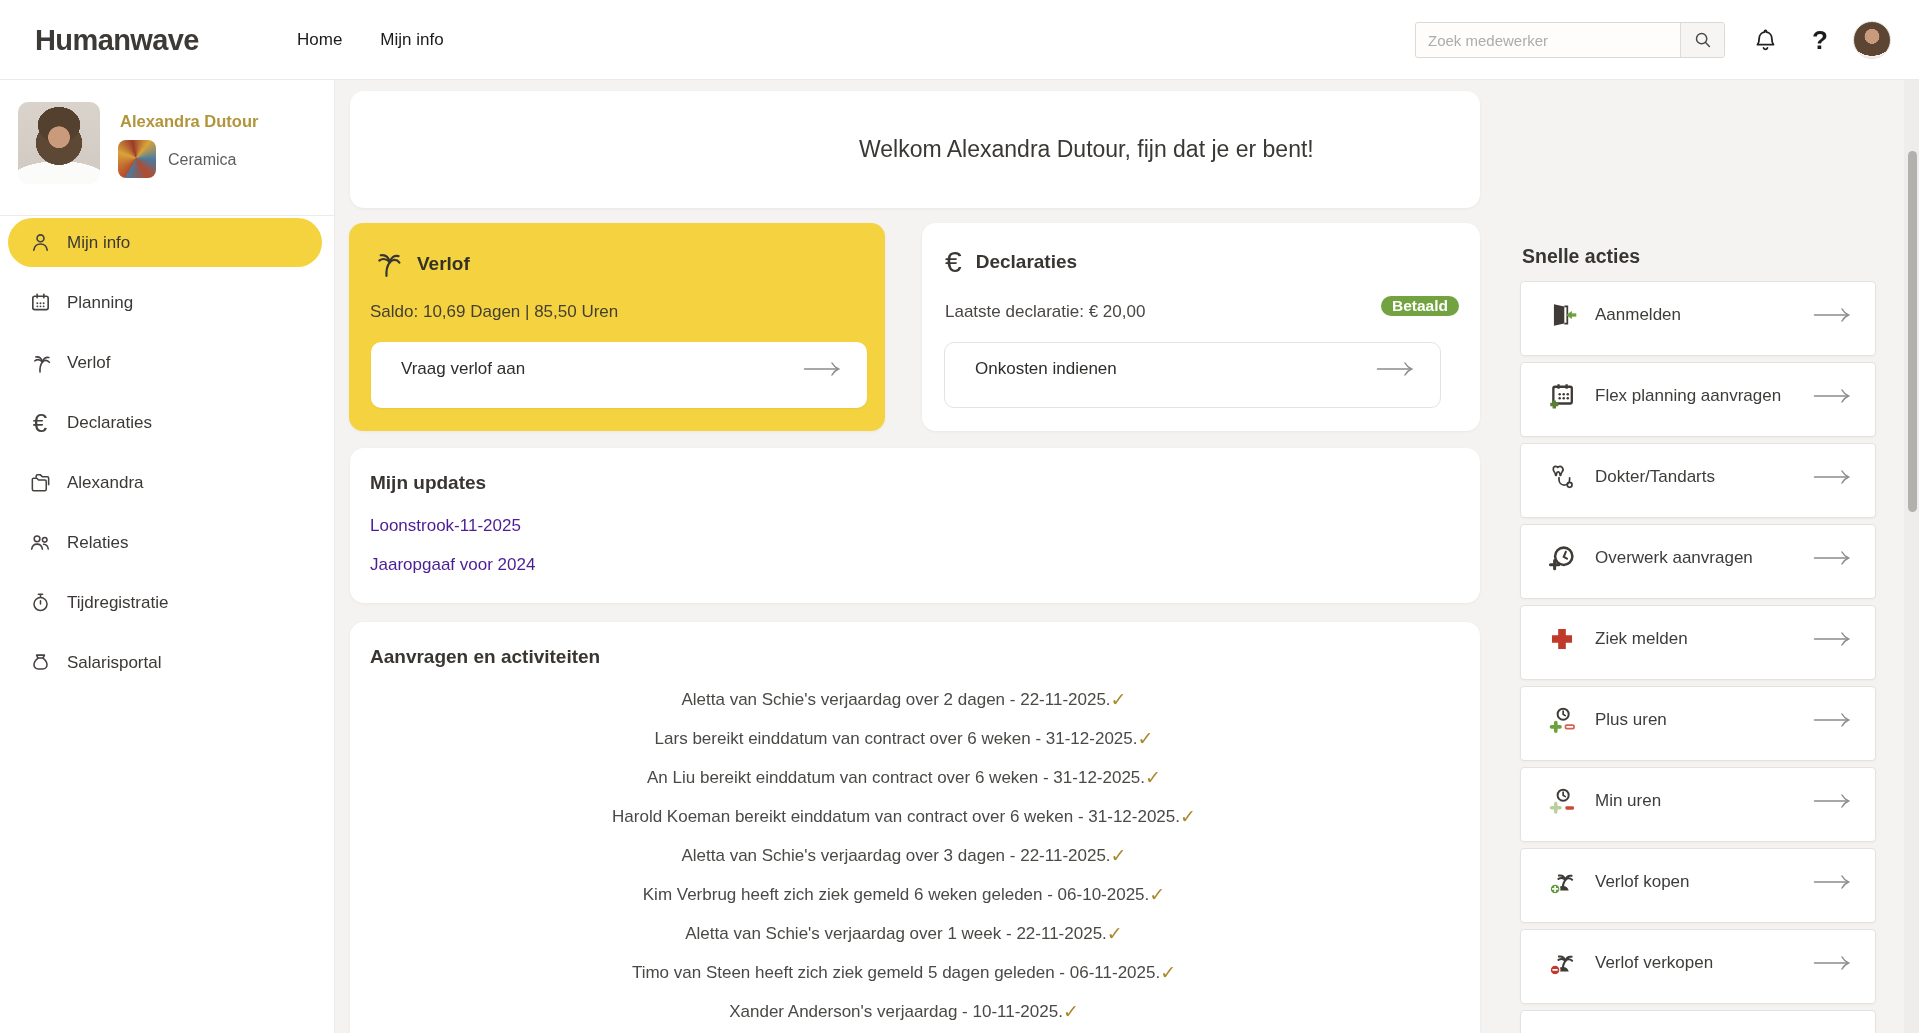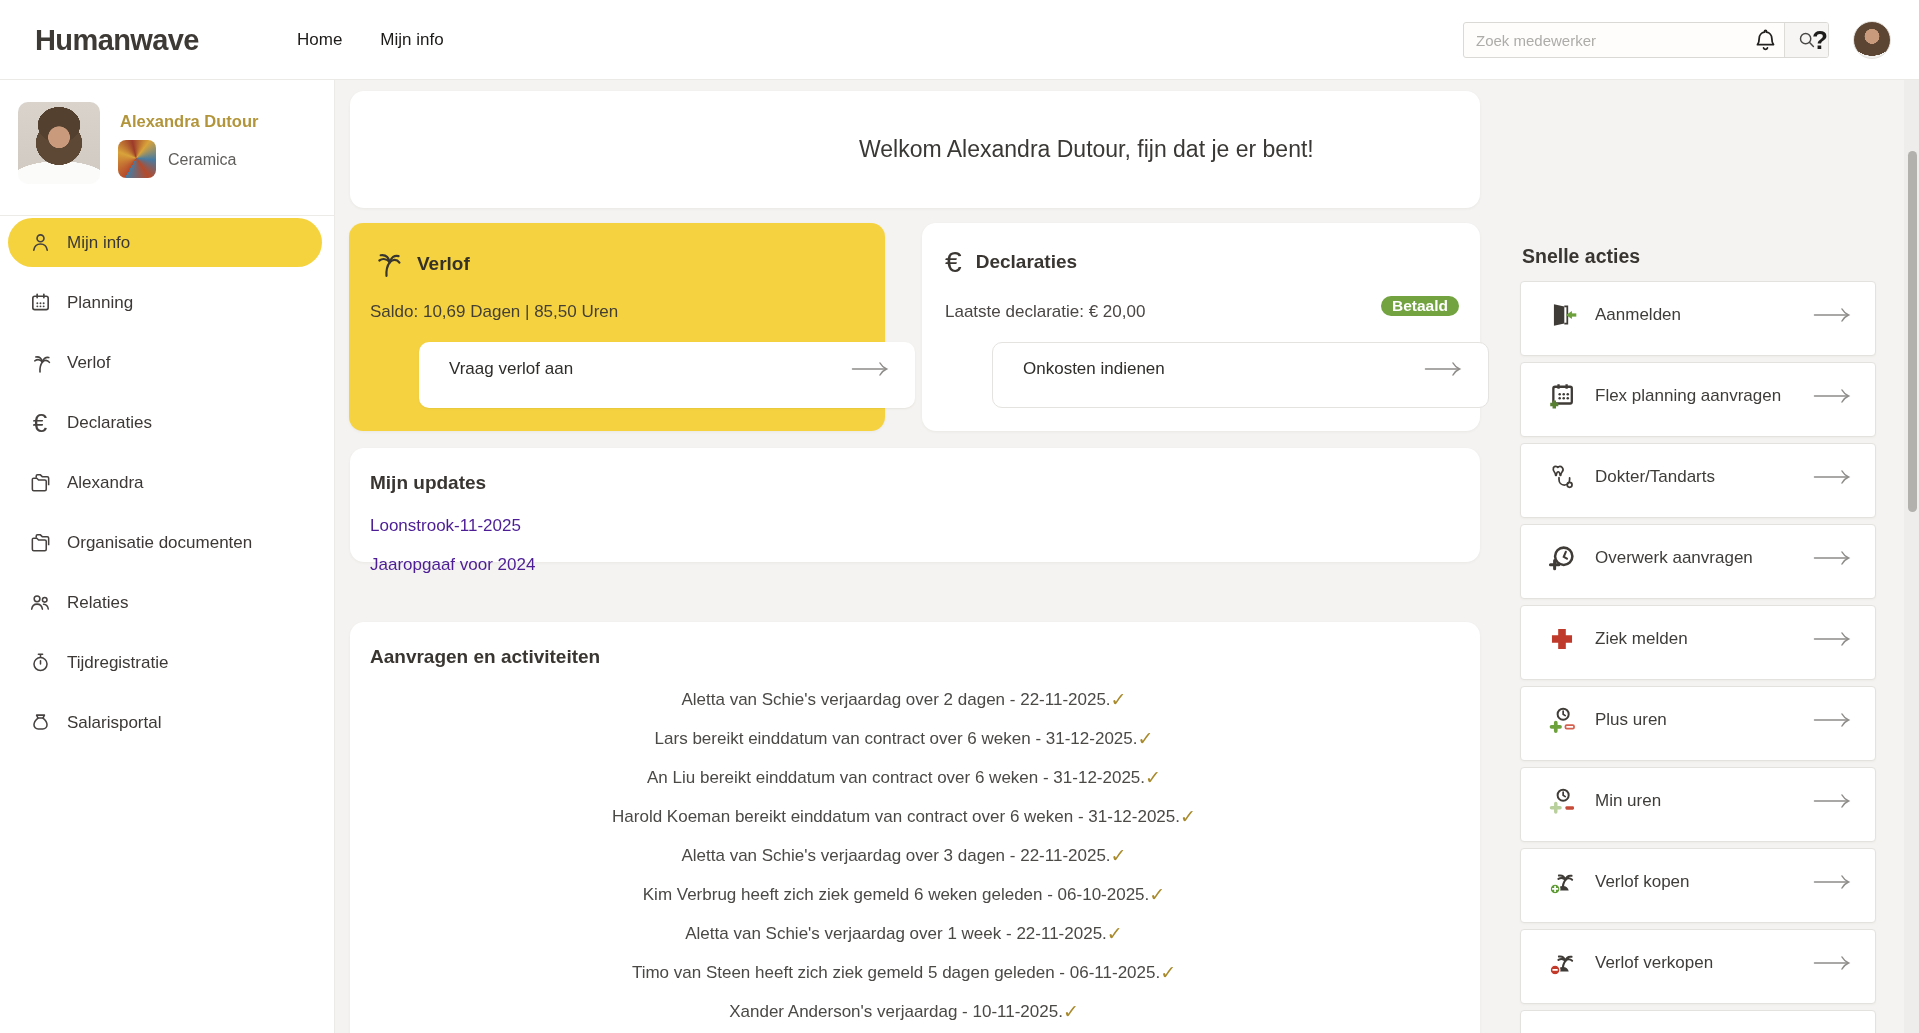--- a/index.html
+++ b/index.html
@@ -10,22 +10,22 @@
   }
   svg { display:block; }
 
   
   .topbar { position:absolute; left:0; top:0; width:1919px; height:80px;
     background:#ffffff; border-bottom:1px solid #eceae7; z-index:10; }
   .logo { position:absolute; left:35px; top:0; height:80px; display:flex; align-items:center;
     font-size:29px; font-weight:800; letter-spacing:-0.6px; color:#3d3935; }
   .nav { position:absolute; left:297px; top:0; height:80px; display:flex; align-items:center; gap:38px; }
   .nav-item { font-size:17px; font-weight:500; color:#1d1b19; cursor:pointer; }
-  .search-wrap { position:absolute; left:1415px; top:22px; width:366px; height:36px;
-    border:1px solid #dbd9d6; border-radius:3px; background:#fefdfc; display:flex; overflow:hidden;margin-left:48px; }
+  .search-wrap { position:absolute; left:1415px; top:22px; width:310px; height:36px;
+    border:1px solid #dbd9d6; border-radius:3px; background:#fefdfc; display:flex; overflow:hidden; }
   .search-input { flex:1; border:none; outline:none; background:transparent; padding:0 12px;
     font-size:15px; color:#3c3a38; font-family:inherit; }
   .search-input::placeholder { color:#aeaca9; }
   .search-btn { width:44px; border-left:1px solid #dedcd9; background:#f6f5f3;
     display:flex; align-items:center; justify-content:center; cursor:pointer; }
   .topbar-bell { position:absolute; left:1752px; top:27px; cursor:pointer; }
   .topbar-help { position:absolute; left:1812px; top:0; height:80px; display:flex; align-items:center;
     font-size:26px; font-weight:600; color:#1f1d1b; cursor:pointer; }
   .topbar-avatar { position:absolute; left:1853px; top:21px; width:38px; height:38px; border-radius:50%;
     cursor:pointer; border:1px solid #e4e1dd;
@@ -68,33 +68,33 @@
   .welcome-card { left:350px; top:91px; width:1130px; height:117px; }
   .welcome-text { position:absolute; left:509px; top:0; height:117px; display:flex; align-items:center;
     font-size:23px; color:#3a3835; }
 
   .verlof-card { left:349px; top:223px; width:536px; height:208px; background:#f5d340; }
   .card-head { position:absolute; left:21px; top:24px; display:flex; align-items:center; gap:14px; }
   .card-title { font-size:19px; font-weight:600; color:#353127; }
   .verlof-saldo { position:absolute; left:21px; top:79px; font-size:17px; color:#443f33; }
   .panel-btn { position:absolute; display:flex; align-items:center; justify-content:space-between;
     background:#fff; border-radius:10px; padding:0 26px 12px 30px; font-size:17px; color:#2f2d2a;
-    cursor:pointer;margin-left:48px; }
+    cursor:pointer; }
   .verlof-btn { left:22px; top:119px; width:496px; height:66px; border:none;
     box-shadow:0 1px 2px rgba(120,100,40,.10); }
 
   .decl-card { left:922px; top:223px; width:558px; height:208px; }
   .decl-card .card-title { color:#393632; }
   .decl-laatste { position:absolute; left:23px; top:79px; font-size:17px; color:#494643; }
   .badge { position:absolute; left:459px; top:73px; width:78px; height:20px; border-radius:15px;
     background:#72a340; color:#fff; font-size:15.5px; font-weight:700;
     display:flex; align-items:center; justify-content:center; }
   .decl-btn { left:22px; top:119px; width:497px; height:66px; border:1px solid #e5e3e0; }
 
-  .updates-card { left:350px; top:448px; width:1130px; height:114px; }
+  .updates-card { left:350px; top:448px; width:1130px; height:155px; }
   .section-title { position:absolute; left:20px; top:24px; font-size:19px; font-weight:600; color:#393632; }
   .update-link { position:absolute; left:20px; font-size:17px; color:#4c1d95; cursor:pointer; }
   .update-link.l0 { top:68px; }
   .update-link.l1 { top:107px; }
 
   .activities-card { left:350px; top:622px; width:1130px; height:540px; }
   .act-list { position:absolute; left:20px; top:58px; width:1090px; }
   .act-row { height:39px; display:flex; align-items:center; justify-content:center;
     padding-right:22px; }
   .act-text { font-size:17px; color:#4b4946; }
@@ -201,29 +201,20 @@
       <span>Declaraties</span>
     </li>
     <li class="menu-item">
       <span class="menu-icon">
         <svg width="23" height="23" viewBox="0 0 24 24" fill="none" stroke="#454240" stroke-width="1.6" stroke-linejoin="round">
           <path d="M7.5 7V5.4c0-.8.6-1.4 1.4-1.4h3l1.9 1.9h5.2c.8 0 1.5.6 1.5 1.4v7.5"></path>
           <path d="M3.5 19V8.9c0-.8.6-1.4 1.4-1.4h3.2l1.9 1.9h6.5c.8 0 1.5.6 1.5 1.4v8.2c0 .8-.7 1.5-1.5 1.5H5c-.8 0-1.5-.7-1.5-1.5z"></path>
         </svg>
       </span>
       <span>Alexandra</span>
-    </li>
-    <li class="menu-item">
-      <span class="menu-icon">
-        <svg width="23" height="23" viewBox="0 0 24 24" fill="none" stroke="#454240" stroke-width="1.6" stroke-linejoin="round">
-          <path d="M7.5 7V5.4c0-.8.6-1.4 1.4-1.4h3l1.9 1.9h5.2c.8 0 1.5.6 1.5 1.4v7.5"></path>
-          <path d="M3.5 19V8.9c0-.8.6-1.4 1.4-1.4h3.2l1.9 1.9h6.5c.8 0 1.5.6 1.5 1.4v8.2c0 .8-.7 1.5-1.5 1.5H5c-.8 0-1.5-.7-1.5-1.5z"></path>
-        </svg>
-      </span>
-      <span>Organisatie documenten</span>
     </li>
     <li class="menu-item">
       <span class="menu-icon">
         <svg width="23" height="23" viewBox="0 0 24 24" fill="none" stroke="#454240" stroke-width="1.6" stroke-linecap="round">
           <circle cx="8.4" cy="8.2" r="3"></circle>
           <path d="M2.8 19c.5-3.4 2.6-5.3 5.6-5.3s5.1 1.9 5.6 5.3"></path>
           <circle cx="16.4" cy="9.2" r="2.4"></circle>
           <path d="M15.2 13.9c2.7.2 4.5 1.9 4.9 4.9"></path>
         </svg>
       </span>

